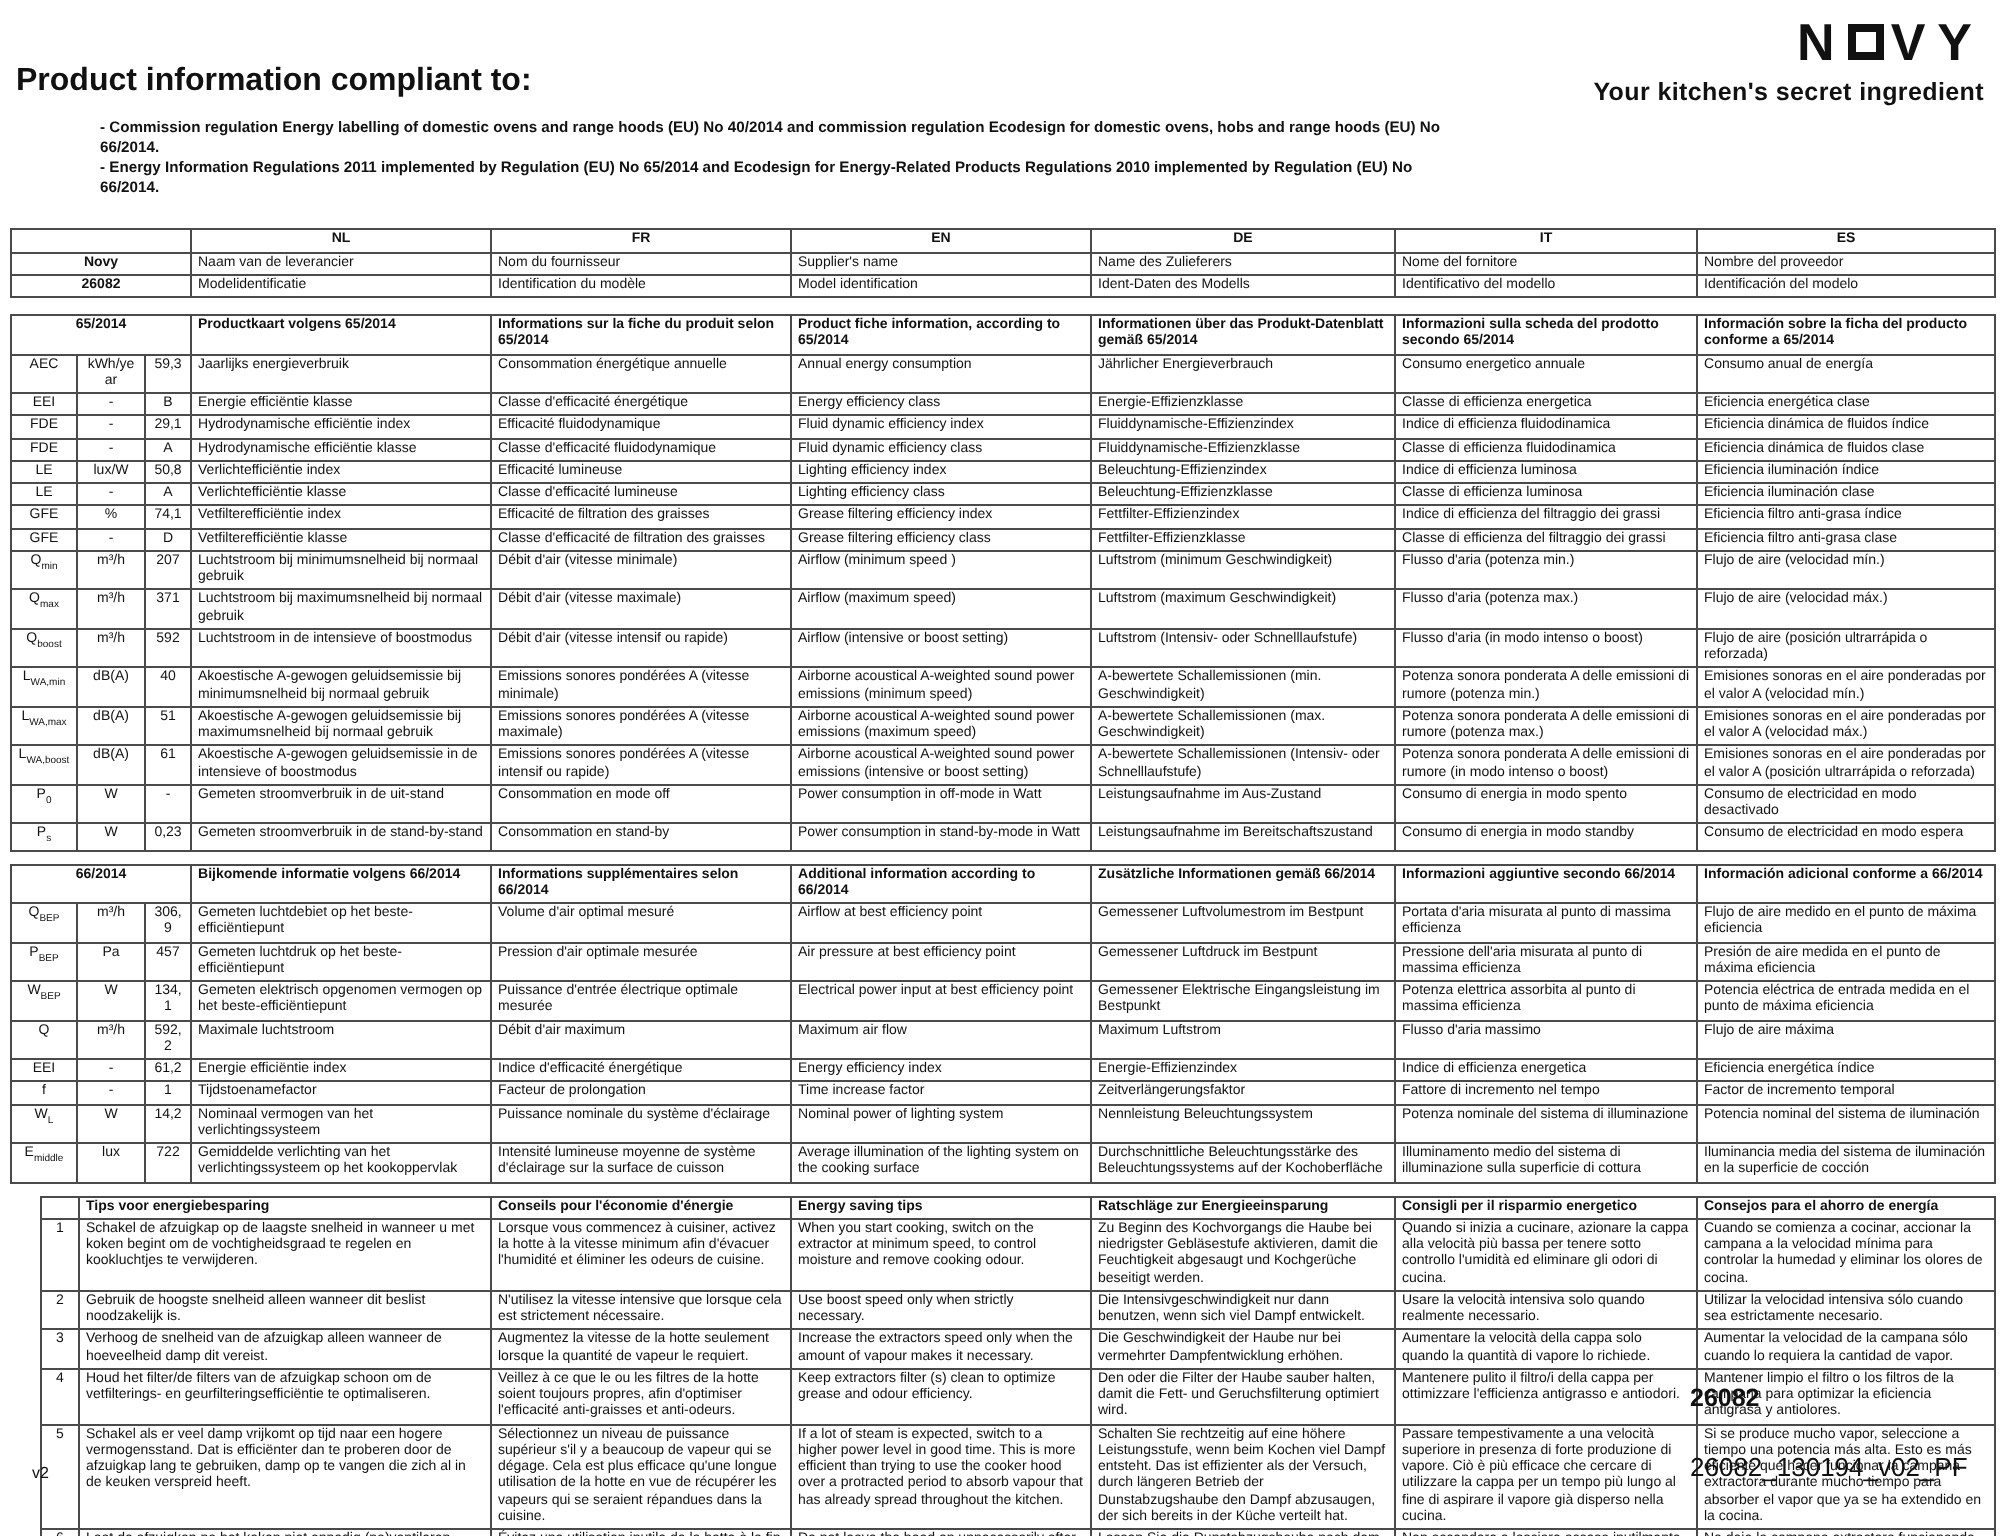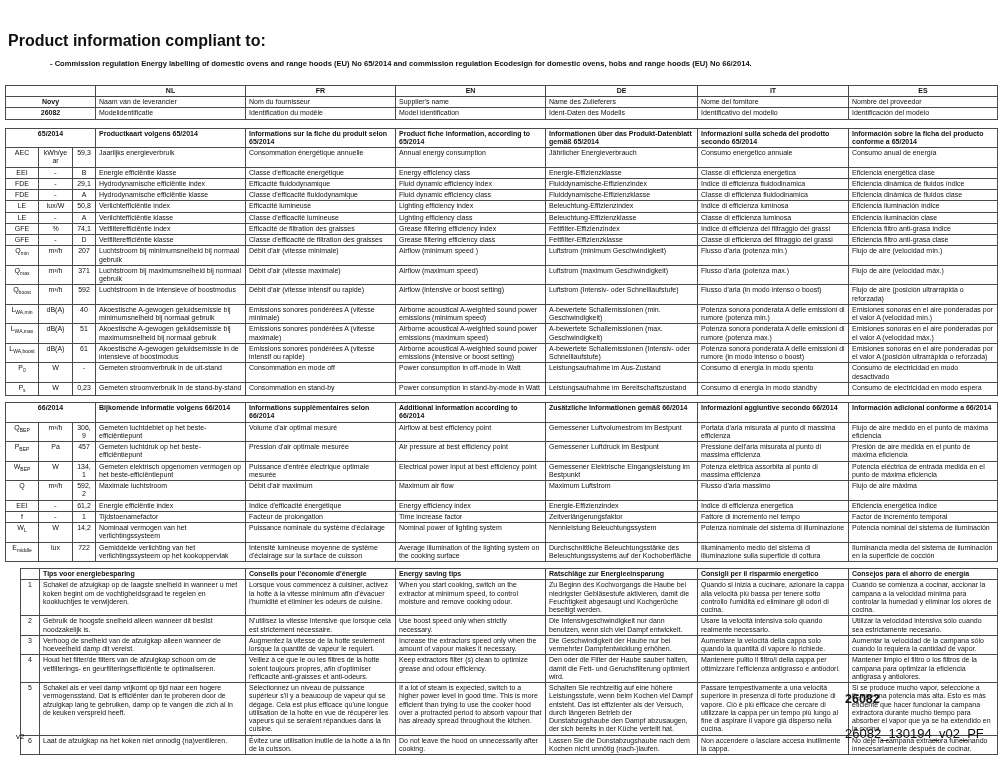--- a/index.html
+++ b/index.html
@@ -35,22 +35,27 @@
 </style>
 </head>
 <body>
 
 <div class="page">
 
   <div class="topbar">
     <div class="intro">
       <div class="intro-title">Product information compliant to:</div>
       <div class="intro-lines">
-        <div>- Commission regulation Energy labelling of domestic ovens and range hoods (EU) No 65/2014 and commission regulation Ecodesign for domestic ovens, hobs and range hoods (EU) No 66/2014.</div>
+        <div>- Commission regulation Energy labelling of domestic ovens and range hoods (EU) No 40/2014 and commission regulation Ecodesign for domestic ovens, hobs and range hoods (EU) No 66/2014.</div>
+        <div>- Energy Information Regulations 2011 implemented by Regulation (EU) No 65/2014 and Ecodesign for Energy-Related Products Regulations 2010 implemented by Regulation (EU) No 66/2014.</div>
       </div>
+    </div>
+    <div class="logo-block">
+      <div class="logo"><span>N</span><span class="sq"></span><span>V</span><span>Y</span></div>
+      <div class="tagline">Your kitchen's secret ingredient</div>
     </div>
   </div>
 
   <table id="idtable" class="doc-table">
     <colgroup>
         <col style="width:90px">
         <col style="width:150px">
         <col style="width:150px">
         <col style="width:150px">
         <col style="width:152px">

